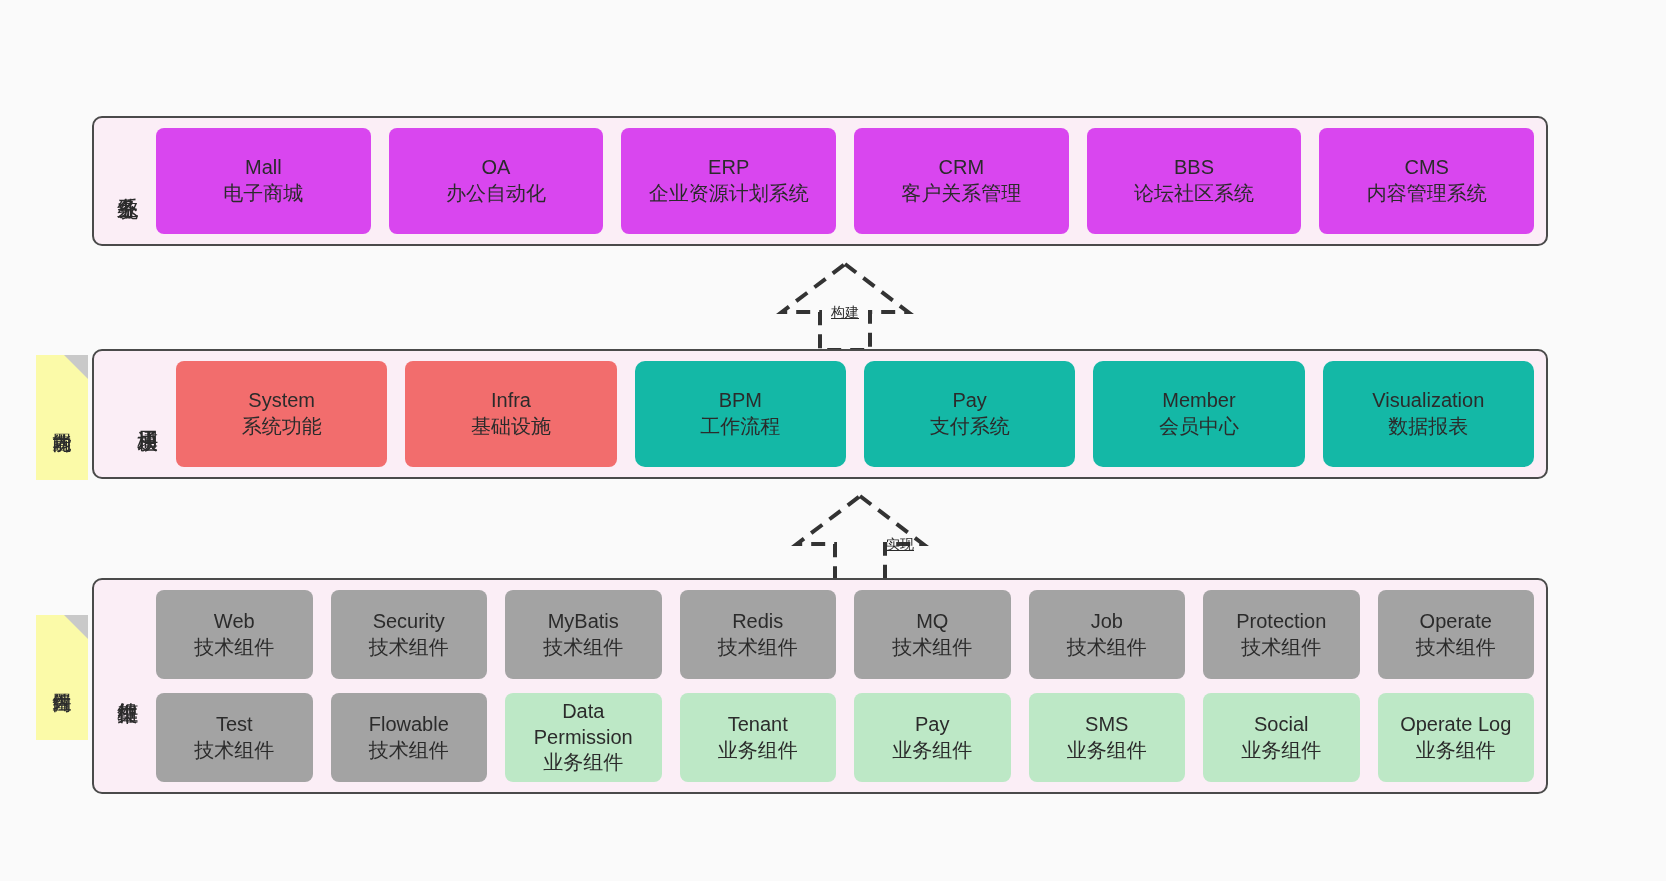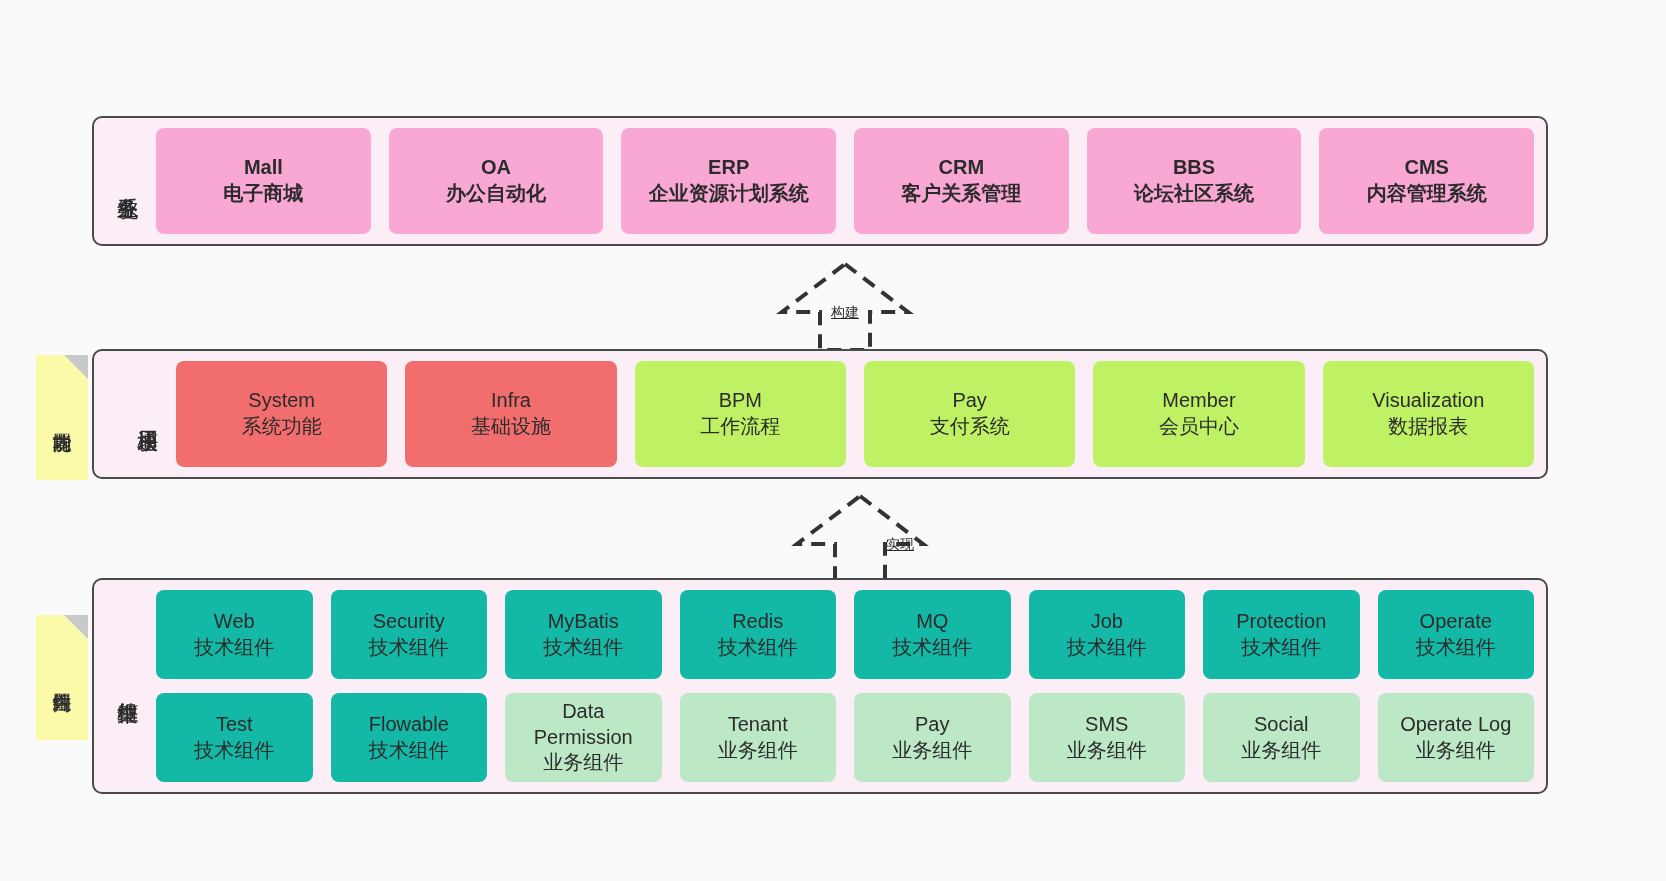--- a/index.html
+++ b/index.html
@@ -74,24 +74,24 @@
     text-align: center;
     line-height: 1.28;
     padding: 4px 6px;
     box-sizing: border-box;
   }
 
   .cell .t1 { font-size: 20px; }
   .cell .t2 { font-size: 20px; }
 
   
-  .c-blue        { background: #f9a8d4; font-weight: bold; }
+  .c-blue        { background: #d946ef; }
   .c-red         { background: #f26d6d; }
-  .c-pink        { background: #bef264; }
-  .c-green       { background: #14b8a6; }
+  .c-pink        { background: #14b8a6; border-radius: 10px; }
+  .c-green       { background: #a3a3a3; }
   .c-greenlight  { background: #bde8c6; }
 
   
   .sticky {
     position: absolute;
     box-sizing: border-box;
     background: #fbfaa8;
     display: flex;
     align-items: center;
     justify-content: center;

